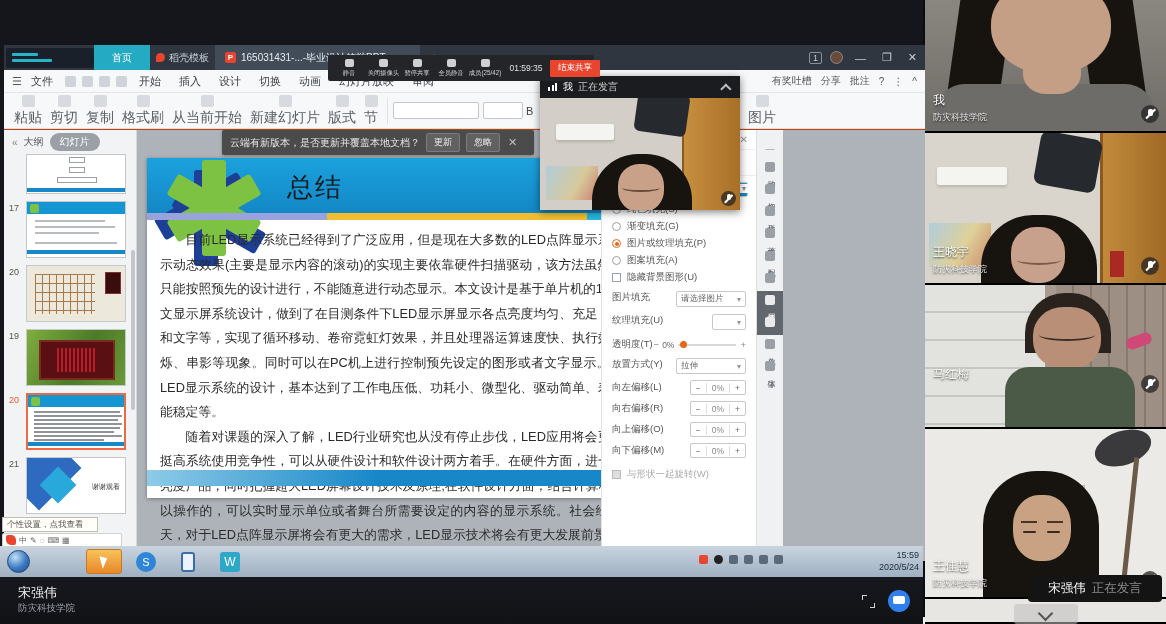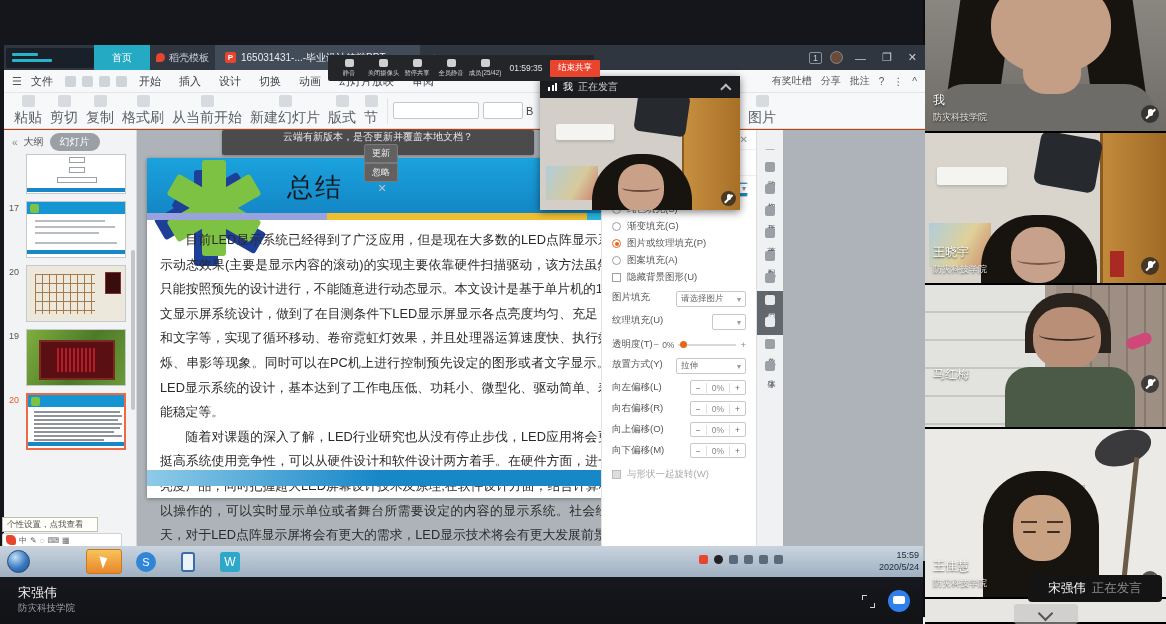--- a/index.html
+++ b/index.html
@@ -89,21 +89,21 @@
   .ast .b { background:#1d3f98; }
   .sl-body { position:absolute; left:13px; right:13px; top:70px; font-size:12.8px; line-height:24.6px; color:#2b2b2b; text-align:justify; }
   .sl-body p { text-indent:2em; }
   .sl-foot { position:absolute; left:0; top:312px; width:100%; height:16px; background:linear-gradient(90deg,#8ecbe8,#1787c8 40%); }
   .sl-foot i { position:absolute; top:0; height:100%; }
   .sl-foot i:nth-child(1){ right:68px; width:34px; background:#2a7fc4; }
   .sl-foot i:nth-child(2){ right:22px; width:40px; background:#11549c; }
   .sl-foot i:nth-child(3){ right:0; width:16px; background:#0a2f5c; }
 
   
-  .updbar { position:absolute; left:218px; top:0px; width:312px; height:25px; background:#4b4b4b; border-radius:2px; display:flex; align-items:center; color:#e6e6e6; font-size:10px; padding:0 8px; box-shadow:0 1px 3px rgba(0,0,0,.3);flex-direction:column; }
+  .updbar { position:absolute; left:218px; top:0px; width:312px; height:25px; background:#4b4b4b; border-radius:2px; display:flex; align-items:center; color:#e6e6e6; font-size:10px; padding:0 8px; box-shadow:0 1px 3px rgba(0,0,0,.3); }
   .updbar .btn { background:#616161; border:1px solid #7a7a7a; color:#eee; border-radius:2px; padding:2px 7px; margin-left:6px; font-size:9px; flex:none; }
   .updbar .x { margin-left:8px; color:#c0c0c0; font-size:11px; }
 
   
   .props { position:absolute; left:597px; top:0; width:155px; height:100%; background:#fff; border-left:1px solid #e2e2e2; font-size:9.5px; color:#555; }
   .pp-title { display:flex; align-items:center; height:20px; padding:0 8px; color:#444; font-size:10px; border-bottom:1px solid #f0f0f0; }
   .pp-title .x { margin-left:auto; color:#999; }
   .pp-tab { height:26px; padding:0 8px; display:flex; flex-direction:column; justify-content:center; border-bottom:1px solid #eee; }
   .pp-tab .bucket { width:12px; height:10px; border:1.5px solid #e8661a; border-radius:2px 2px 4px 4px; }
   .pp-tab .tl { color:#e8661a; font-size:9.5px; border-bottom:2px solid #e8661a; width:22px; padding-bottom:1px; }
@@ -456,20 +456,28 @@
               <span class="tx" style="top:24px; width:84px;"></span>
                 <span class="tx" style="top:28px; width:88px;"></span>
               <span class="tx" style="top:32px; width:86px;"></span>
                 <span class="tx" style="top:36px; width:80px;"></span>
               <span class="tx" style="top:40px; width:88px;"></span>
                 <span class="tx" style="top:44px; width:70px;"></span>
               <span class="th-strip" style="bottom:2px;"></span>
             </div>
           </div>
 
+          <div class="thumbrow">
+            <span class="tnum">21</span>
+            <div class="thumb t21">
+                <span class="d1"></span>
+                <span class="d2"></span>
+                <span class="txt">谢谢观看</span>
+              </div>
+          </div>
 
           <div class="lp-scroll"></div>
         </div>
 
         <div class="slide">
           <div class="sl-head"></div>
           <div class="ast">
             <span class="bar b" style="transform:rotate(0deg) translate(-8px,10px);"></span>
             <span class="bar b" style="transform:rotate(60deg) translate(-8px,10px);"></span>
             <span class="bar b" style="transform:rotate(-60deg) translate(-8px,10px);"></span>

